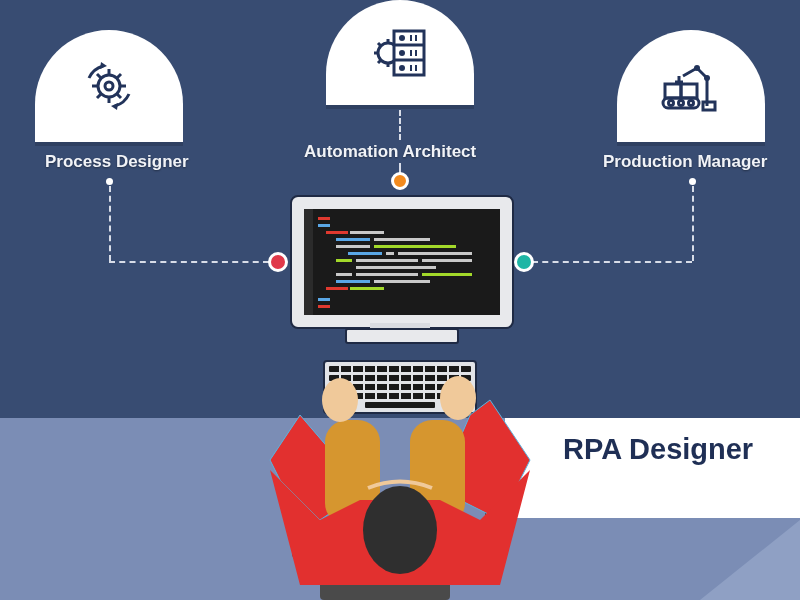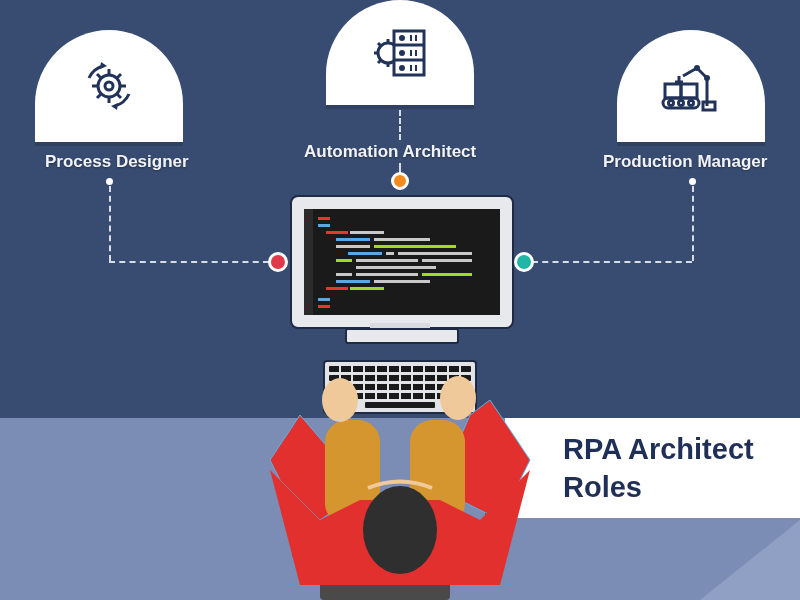--- a/index.html
+++ b/index.html
@@ -133,22 +133,21 @@
 <div class="keyboard">
   <div class="key" style="left:4px;top:4px;width:142px;height:6px;background:repeating-linear-gradient(90deg,#1a1a1a 0 10px,#e2e4e8 10px 12px);"></div>
   <div class="key" style="left:4px;top:13px;width:142px;height:6px;background:repeating-linear-gradient(90deg,#1a1a1a 0 10px,#e2e4e8 10px 12px);"></div>
   <div class="key" style="left:4px;top:22px;width:142px;height:6px;background:repeating-linear-gradient(90deg,#1a1a1a 0 10px,#e2e4e8 10px 12px);"></div>
   <div class="key" style="left:4px;top:31px;width:142px;height:6px;background:repeating-linear-gradient(90deg,#1a1a1a 0 10px,#e2e4e8 10px 12px);"></div>
   <div class="key" style="left:40px;top:40px;width:70px;height:6px;"></div>
 </div>
 
 <div class="title-box"></div>
 <div class="title-text">
-  <div>RPA Architect</div>
-  <div>Roles</div>
+  <div>RPA Designer</div>
 </div>
 
 <svg style="position:absolute;left:0;top:0;" width="800" height="600">
   <rect x="320" y="575" width="130" height="25" rx="4" fill="#4a4a4a"></rect>
   <rect x="292" y="465" width="20" height="95" rx="6" fill="#4a4a4a"></rect>
   <rect x="485" y="465" width="20" height="95" rx="6" fill="#4a4a4a"></rect>
   <path d="M300 415 L330 450 L350 500 L320 520 L280 480 L270 460 Z" fill="#e2302f" stroke="#5ab4e0" stroke-width="1"></path>
   <path d="M470 415 L490 400 L530 460 L500 520 L460 500 L455 450 Z" fill="#e2302f" stroke="#5ab4e0" stroke-width="1"></path>
   <rect x="325" y="420" width="55" height="105" rx="22" fill="#d6962f"></rect>
   <rect x="410" y="420" width="55" height="105" rx="22" fill="#d6962f"></rect>

